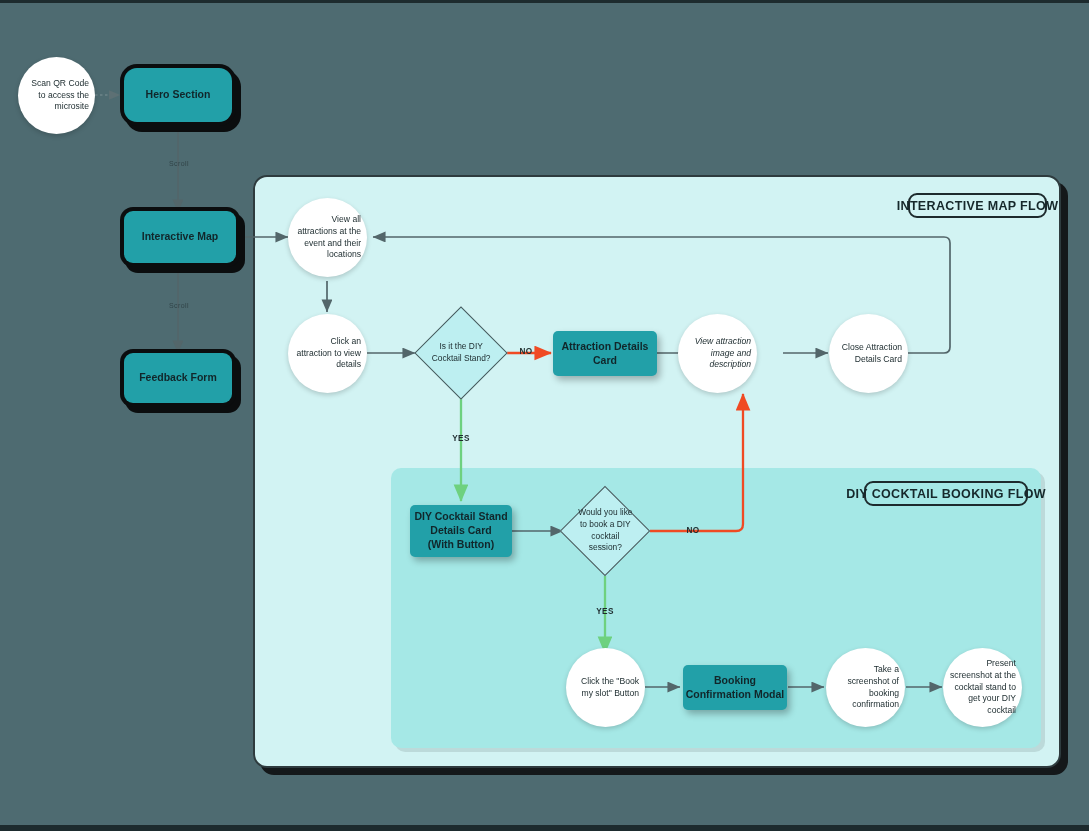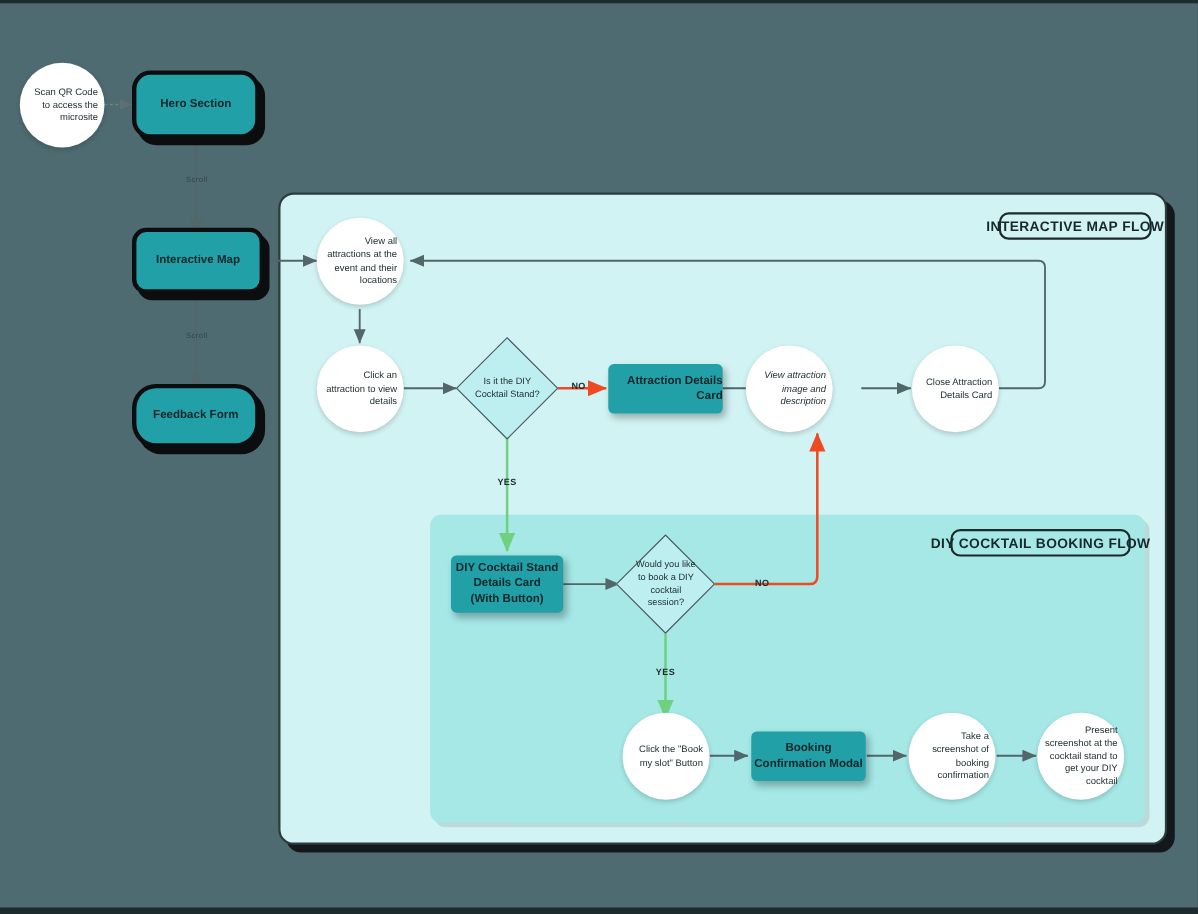--- a/index.html
+++ b/index.html
@@ -156,31 +156,31 @@
   <div class="panel-tag" style="left:908px;top:193px;width:139px;height:25px;">INTERACTIVE MAP FLOW</div>
 
   <div class="panel-tag on-sub" style="left:864px;top:481px;width:164px;height:25px;">DIY COCKTAIL BOOKING FLOW</div>
 
   <div class="node circ" style="left:18px;top:57px;width:77px;height:77px;">Scan QR Code to access the microsite</div>
 
   <div class="node teal heavy" style="left:124px;top:68px;width:108px;height:54px;border-radius:13px;">Hero Section</div>
 
   <div class="node teal heavy" style="left:124px;top:211px;width:112px;height:52px;">Interactive Map</div>
 
-  <div class="node teal heavy" style="left:124px;top:353px;width:108px;height:50px;border-radius:18px;">Feedback Form</div>
+  <div class="node teal heavy" style="left:124px;top:353px;width:108px;height:50px;">Feedback Form</div>
 
   <div class="node circ" style="left:288px;top:198px;width:79px;height:79px;">View all attractions at the event and their locations</div>
 
   <div class="node circ" style="left:288px;top:314px;width:79px;height:79px;">Click an  attraction to view details</div>
 
   <div class="node diamond" style="left:428px;top:320px;width:66px;height:66px;">
     <span class="dtext">Is it the DIY Cocktail Stand?</span>
   </div>
 
-  <div class="node teal" style="left:553px;top:331px;width:104px;height:45px;text-align:right;">Attraction Details Card</div>
+  <div class="node teal" style="left:553px;top:331px;width:104px;height:45px;">Attraction Details Card</div>
 
   <div class="node circ" style="left:678px;top:314px;width:79px;height:79px;font-style:italic;">View attraction image and description</div>
 
   <div class="node circ" style="left:829px;top:314px;width:79px;height:79px;">Close Attraction Details Card</div>
 
   <div class="node teal" style="left:410px;top:505px;width:102px;height:52px;flex-direction:column;">
     <span>DIY Cocktail Stand</span>
     <span>Details Card</span>
     <span>(With Button)</span>
   </div>

